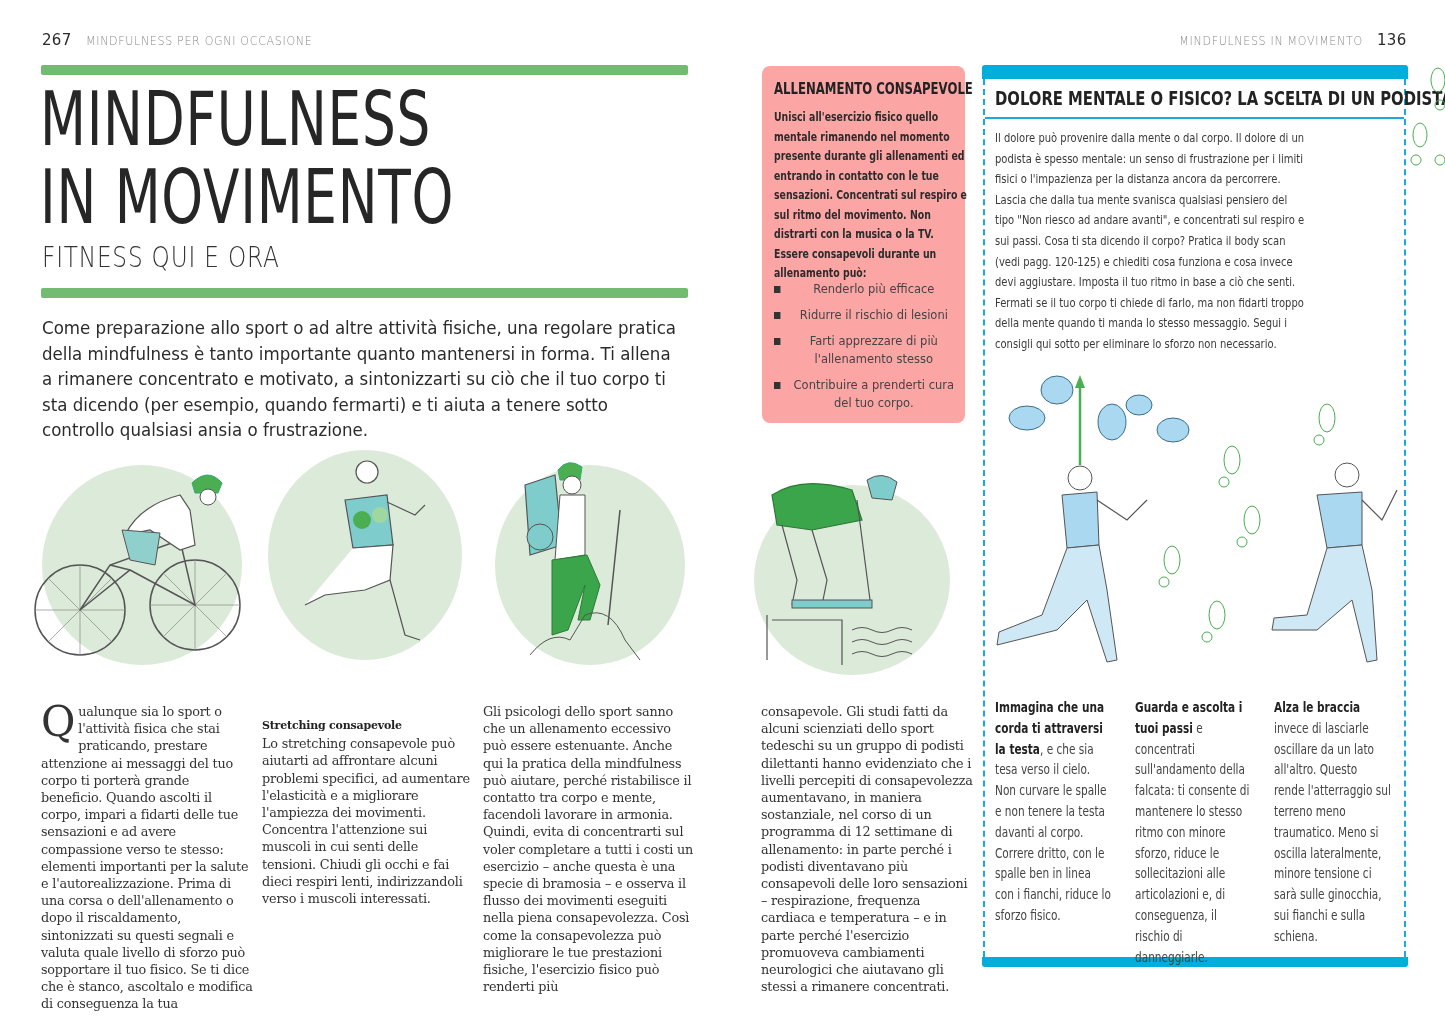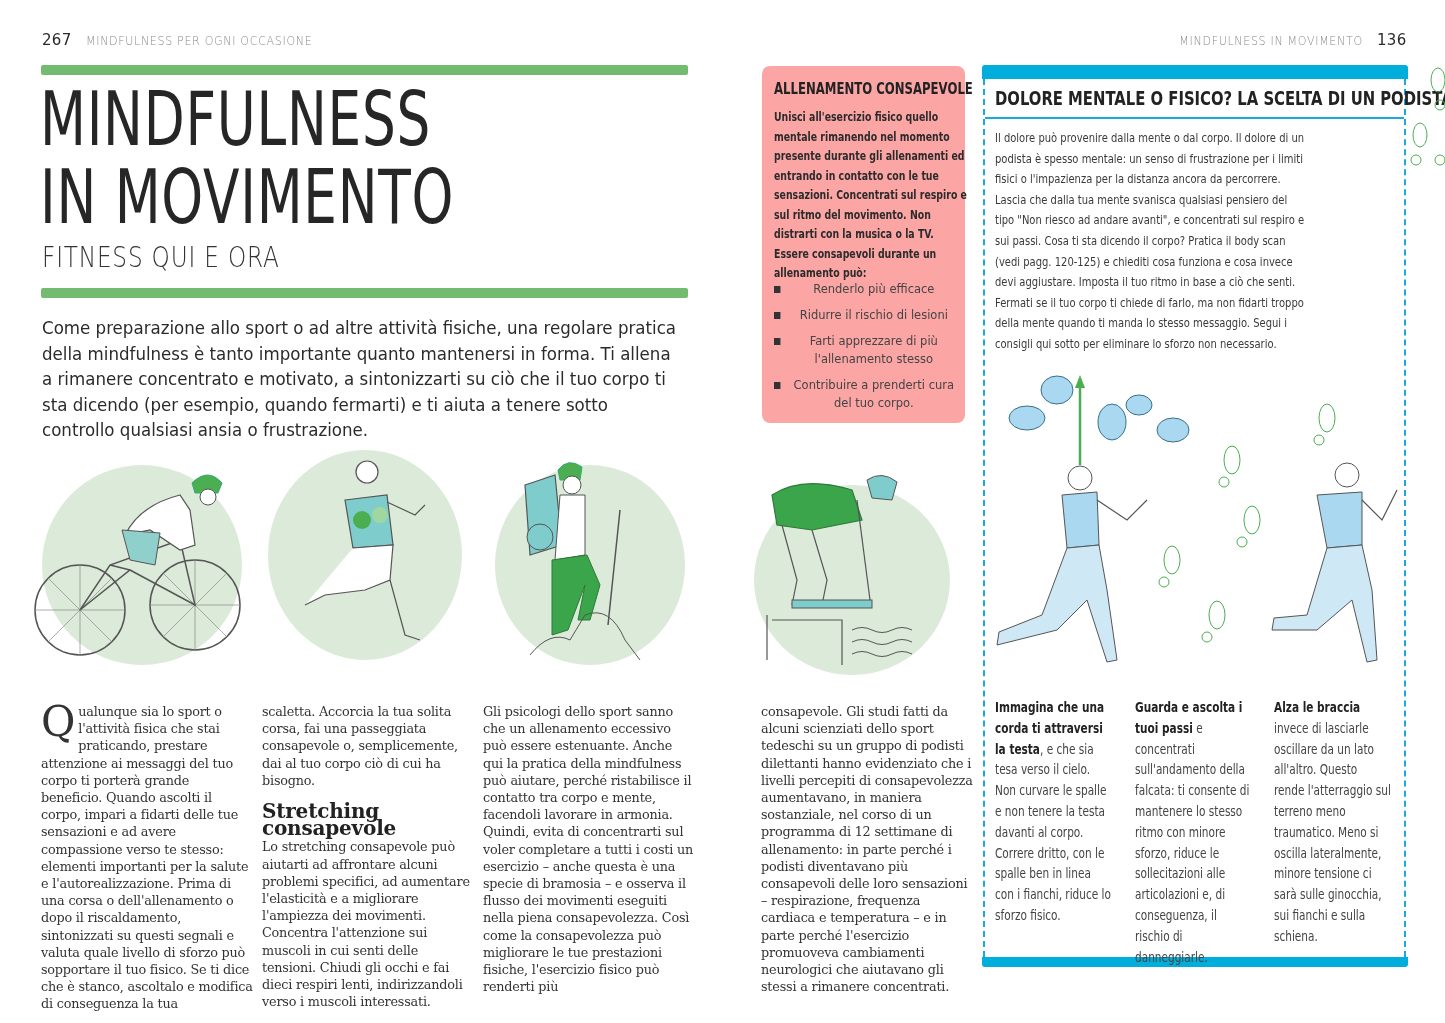--- a/index.html
+++ b/index.html
@@ -15,21 +15,21 @@
 
   .green-bar { background: #72bb70; height: 10px; border-radius: 2px; }
 
   .main-title { font-family: "DejaVu Sans", sans-serif; font-size: 74px; line-height: 78px; color: #262626; letter-spacing: 1px; transform: scaleX(0.72); transform-origin: left top; white-space: nowrap; }
   .subtitle { font-family: "DejaVu Sans", sans-serif; font-size: 29px; font-weight: 300; color: #333; letter-spacing: 1px; transform: scaleX(0.8); transform-origin: left; white-space: nowrap; }
 
   .intro { font-family: "DejaVu Sans", sans-serif; font-size: 18.5px; line-height: 25.5px; color: #2b2b2b; transform: scaleX(0.9); transform-origin: left top; }
 
   .col-text { font-family: "DejaVu Serif", serif; font-size: 12.8px; line-height: 17.2px; color: #333; letter-spacing: -0.2px; }
   .dropcap { float: left; font-family: "DejaVu Serif", serif; font-size: 42px; line-height: 36px; margin-right: 3px; margin-top: 1px; color: #333; }
-  .col-sub { font-family: "DejaVu Serif", serif; font-size: 20px; font-weight: bold; color: #222; margin-top: 14px; margin-bottom: 1px; }
+  .col-sub { font-family: "DejaVu Serif", serif; font-size: 11px; font-weight: bold; color: #222; margin-top: 14px; margin-bottom: 1px; }
 
   
   .side-box { background: #fca5a5; border-radius: 8px; }
   .side-title { font-family: "DejaVu Sans", sans-serif; font-weight: bold; font-size: 15px; color: #222; transform: scaleX(0.78); transform-origin: left; white-space: nowrap; }
   .side-text { font-family: "DejaVu Sans", sans-serif; font-weight: bold; font-size: 12px; line-height: 19.5px; color: #2b2b2b; transform: scaleX(0.78); transform-origin: left top; width: 250px; }
   .bullet-item { position: relative; font-family: "DejaVu Sans", sans-serif; font-size: 12.5px; line-height: 18px; color: #444; transform: scaleX(0.92); transform-origin: left top; width: 200px; padding-left: 17px; margin-bottom: 8px; }
   .bullet-item .sq { position: absolute; left: 0; top: 6px; width: 7px; height: 7px; background: #333; }
 
   
   .blue-top { background: #00aedb; height: 14px; border-radius: 3px 3px 0 0; }
@@ -105,21 +105,20 @@
     <path d="M62 105 L97 100 L110 130 L100 165 L88 165 L95 130 L78 175 L62 180 Z" fill="#3aa54a" stroke="#2d7a38"></path>
     <line x1="130" y1="55" x2="118" y2="170" stroke="#555" stroke-width="1.5"></line>
     <path d="M40 200 Q60 175 80 185 L95 160 Q120 150 135 185 L150 205" fill="none" stroke="#555" stroke-width="1"></path>
   </svg>
 </div>
 
 <div class="abs col-text" style="left:41px; top:703px; width:212px;">
   <span class="dropcap">Q</span><span>ualunque sia lo sport o l'attività fisica che stai praticando, prestare attenzione ai messaggi del tuo corpo ti porterà grande beneficio. Quando ascolti il corpo, impari a fidarti delle tue sensazioni e ad avere compassione verso te stesso: elementi importanti per la salute e l'autorealizzazione. Prima di una corsa o dell'allenamento o dopo il riscaldamento, sintonizzati su questi segnali e valuta quale livello di sforzo può sopportare il tuo fisico. Se ti dice che è stanco, ascoltalo e modifica di conseguenza la tua</span>
 </div>
 <div class="abs col-text" style="left:262px; top:703px; width:212px;">
-  <div>scaletta. Accorcia la tua solita corsa, fai una passeggiata consapevole o, semplicemente, dai al tuo corpo ciò di cui ha bisogno.</div>
   <div class="col-sub">Stretching consapevole</div>
   <div>Lo stretching consapevole può aiutarti ad affrontare alcuni problemi specifici, ad aumentare l'elasticità e a migliorare l'ampiezza dei movimenti. Concentra l'attenzione sui muscoli in cui senti delle tensioni. Chiudi gli occhi e fai dieci respiri lenti, indirizzandoli verso i muscoli interessati.</div>
 </div>
 <div class="abs col-text" style="left:483px; top:703px; width:212px;">Gli psicologi dello sport sanno che un allenamento eccessivo può essere estenuante. Anche qui la pratica della mindfulness può aiutare, perché ristabilisce il contatto tra corpo e mente, facendoli lavorare in armonia. Quindi, evita di concentrarti sul voler completare a tutti i costi un esercizio – anche questa è una specie di bramosia – e osserva il flusso dei movimenti eseguiti nella piena consapevolezza. Così come la consapevolezza può migliorare le tue prestazioni fisiche, l'esercizio fisico può renderti più</div>
 
 <div class="abs running-head right" style="right:82px; top:33px;">MINDFULNESS IN MOVIMENTO</div>
 <div class="abs page-num" style="left:1377px; top:31px;">136</div>
 
 <div class="abs side-box" style="left:762px; top:66px; width:203px; height:357px;">
   <div class="abs side-title" style="left:12px; top:14px;">ALLENAMENTO CONSAPEVOLE</div>

